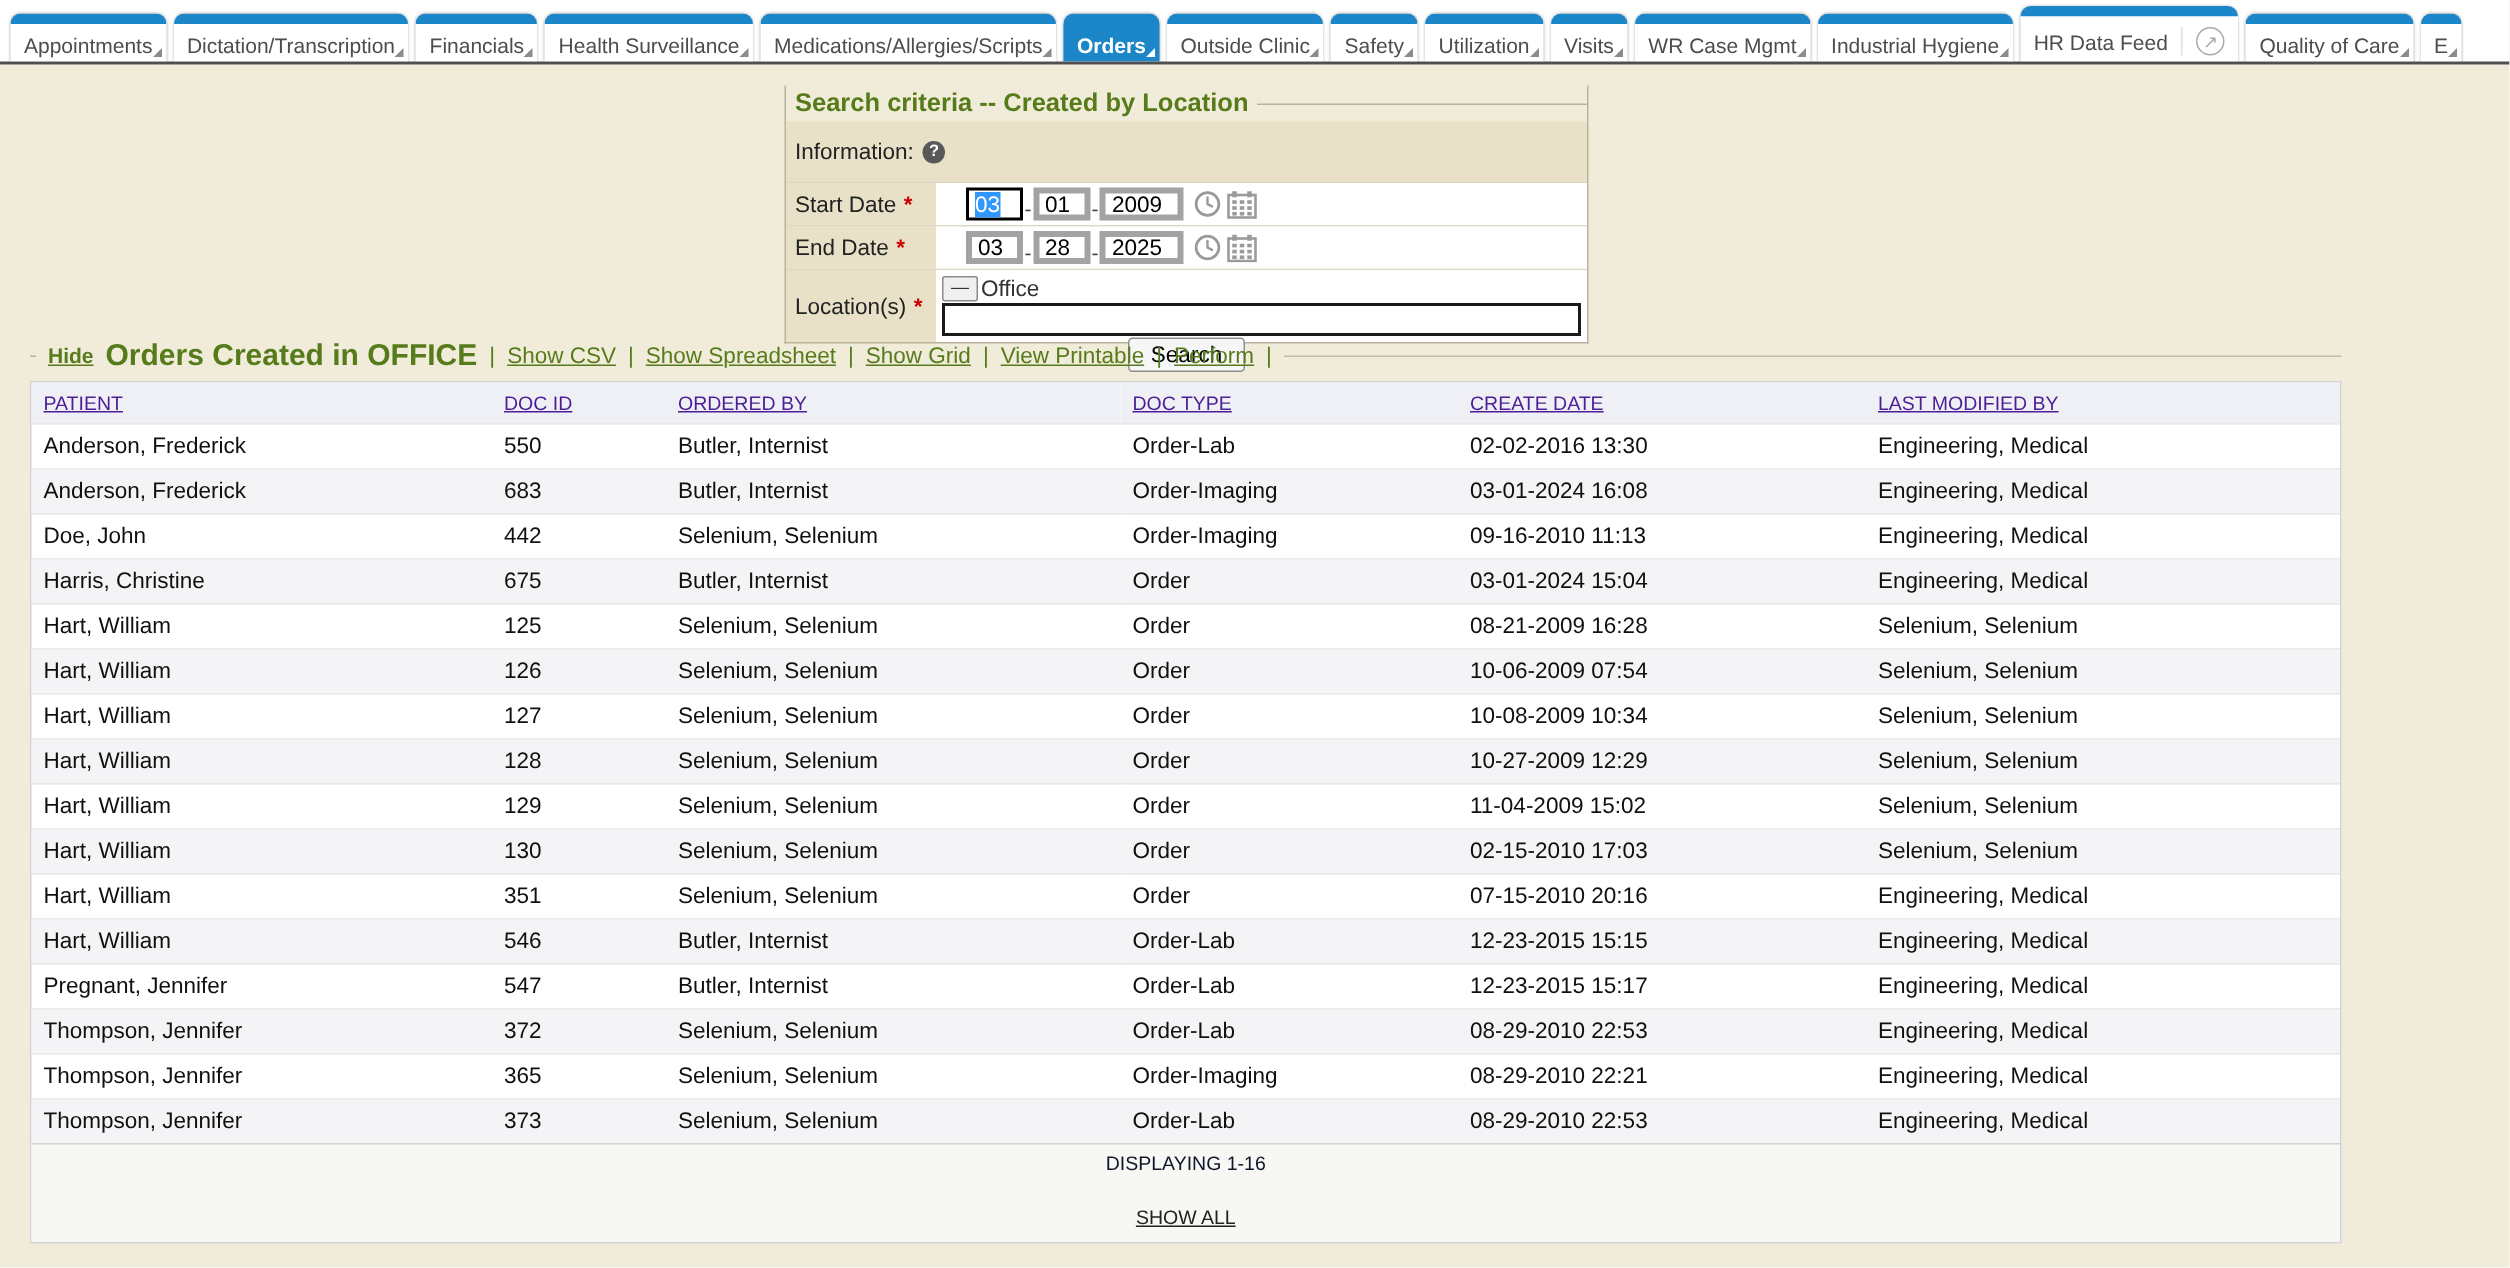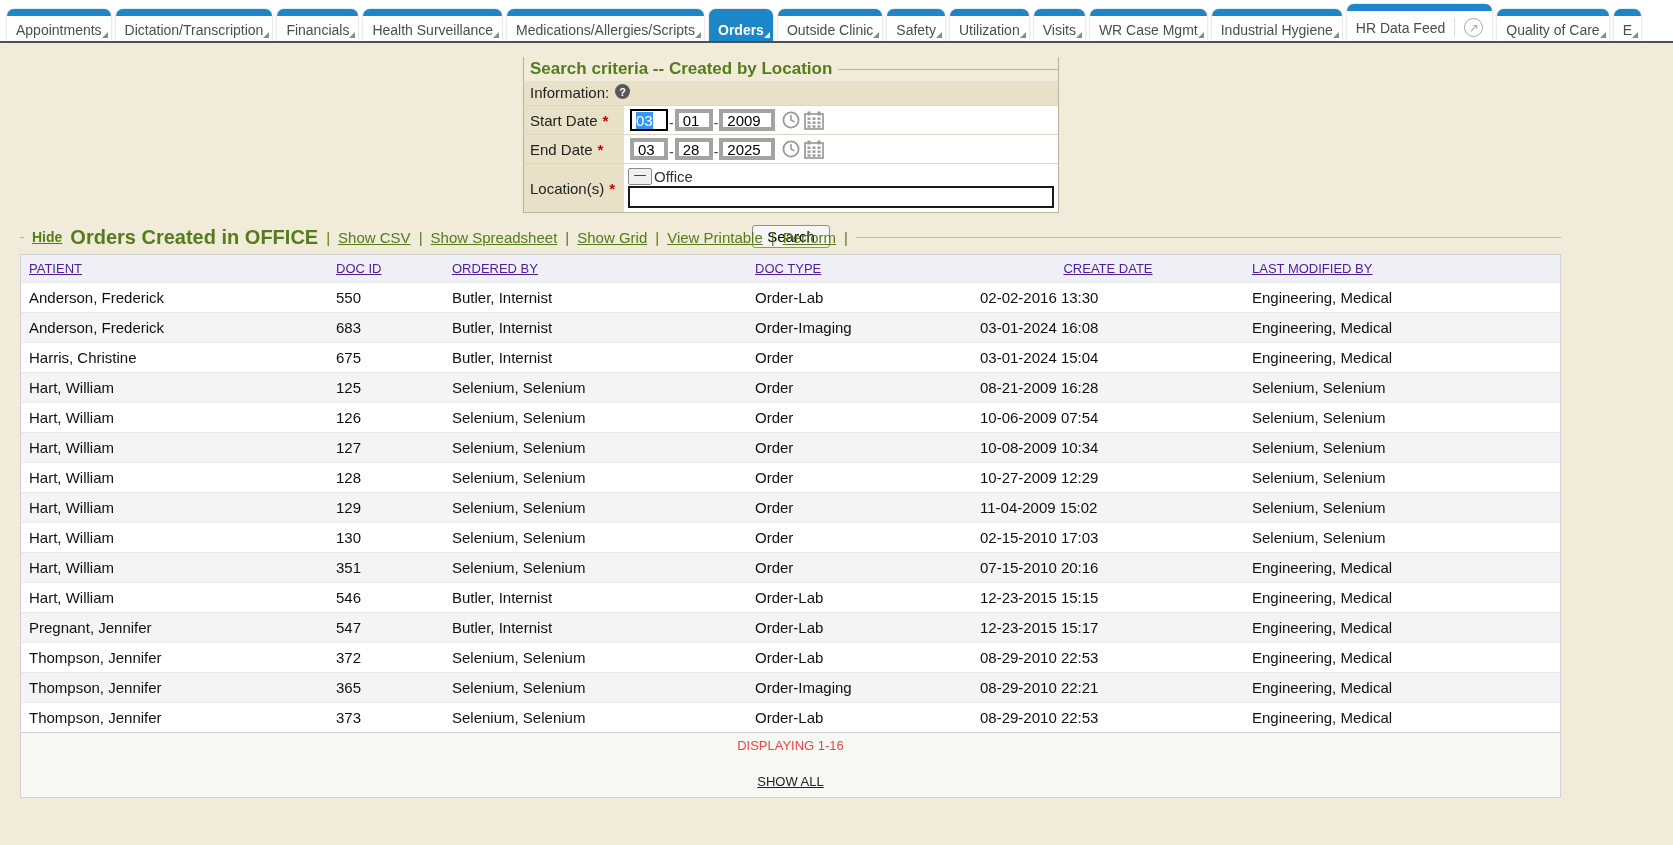--- a/index.html
+++ b/index.html
@@ -39,35 +39,35 @@
 
   
   .panel {
     position:absolute; left:523px; top:57px; width:536px;
     background:#f1ebd9; border:1px solid #b9b39e; border-top:none;
   }
   .panel-title-row { display:flex; align-items:center; padding:3px 0 3px 6px; height:24px; }
   .panel-title { font-size:17px; font-weight:bold; color:#567b1b; }
   .panel-title-row .legend-line { flex:1; height:1px; background:#b9b39e; margin-left:6px; }
   .info-row {
-    background:#e8e1c8; padding:3px 6px; font-size:15px; height:24px;
-    display:flex; align-items:flex-start; gap:6px;
+    background:#e8e1c8; padding:20px 6px; font-size:15px; height:24px;
+    display:flex; align-items:center; gap:6px;
   }
   .help-icon {
     width:15px; height:15px; border-radius:50%; background:#585858; color:#fff;
     font-size:11px; font-weight:bold; display:inline-flex; align-items:center; justify-content:center;
     cursor:pointer;
   }
   .form-row { display:flex; border-top:1px solid #ddd7c2; }
   .row-label {
     width:100px; flex:0 0 100px; background:#e8e1c8; padding:6px 4px 5px 6px;
     font-size:15px; display:flex; gap:5px; align-items:flex-start;
   }
   .req { color:#cc0000; font-weight:bold; }
-  .row-field { flex:1; background:#fff; padding:3px 6px; display:flex; align-items:center; }
+  .row-field { flex:1; background:#fff; padding:3px 20px; display:flex; align-items:center; }
   .row-field.col { flex-direction:column; align-items:stretch; padding:2px 4px 4px; }
   .date-box, .date-input {
     height:22px; border:4px solid #a3a3a3; background:#fff;
     font-size:15px; font-family:"Liberation Sans", sans-serif;
     padding:1px 4px; line-height:18px;
   }
   .date-box.w2, .date-input.w2 { width:38px; }
   .date-input.w4 { width:56px; }
   .date-box.focused { border:2px solid #000; }
   .sel { background:#3297fd; color:#fff; }
@@ -105,28 +105,28 @@
   table { width:100%; border-collapse:collapse; }
   thead th {
     background:#eff0f6; text-align:left; font-weight:normal;
     font-size:13px; color:#4c1d95; padding:6px 8px; cursor:pointer;
   }
   thead th span { text-decoration:underline; }
   th.c-patient  { width:307px; }
   th.c-docid    { width:116px; }
   th.c-ordered  { width:303px; }
   th.c-doctype  { width:225px; }
-  th.c-created  { width:272px;text-align:center; }
+  th.c-created  { width:272px; }
   tbody td { font-size:15px; color:#101010; padding:6px 8px; border-top:1px solid #e8e8e8; }
   tbody tr:nth-child(even) { background:#f4f4f7; }
   .table-footer {
     border-top:1px solid #d2d2d2; background:#f7f7f4;
     text-align:center; padding:5px 0 7px;
   }
-  .displaying { font-size:13px; color:#ef4444; }
+  .displaying { font-size:13px; color:#0f172a; }
   .show-all { font-size:13px; color:#222; text-decoration:underline; cursor:pointer; margin-top:21px; display:inline-block; }
 </style>
 </head>
 <body>
 
 <div class="tabbar">
   <div class="tab">
       <span>Appointments</span>
     </div>
   <div class="tab">
@@ -324,20 +324,28 @@
 
           <tr>
             <td>Anderson, Frederick</td>
             <td>683</td>
             <td>Butler, Internist</td>
             <td>Order-Imaging</td>
             <td>03-01-2024 16:08</td>
             <td>Engineering, Medical</td>
           </tr>
 
+          <tr>
+            <td>Doe, John</td>
+            <td>442</td>
+            <td>Selenium, Selenium</td>
+            <td>Order-Imaging</td>
+            <td>09-16-2010 11:13</td>
+            <td>Engineering, Medical</td>
+          </tr>
 
           <tr>
             <td>Harris, Christine</td>
             <td>675</td>
             <td>Butler, Internist</td>
             <td>Order</td>
             <td>03-01-2024 15:04</td>
             <td>Engineering, Medical</td>
           </tr>
 

